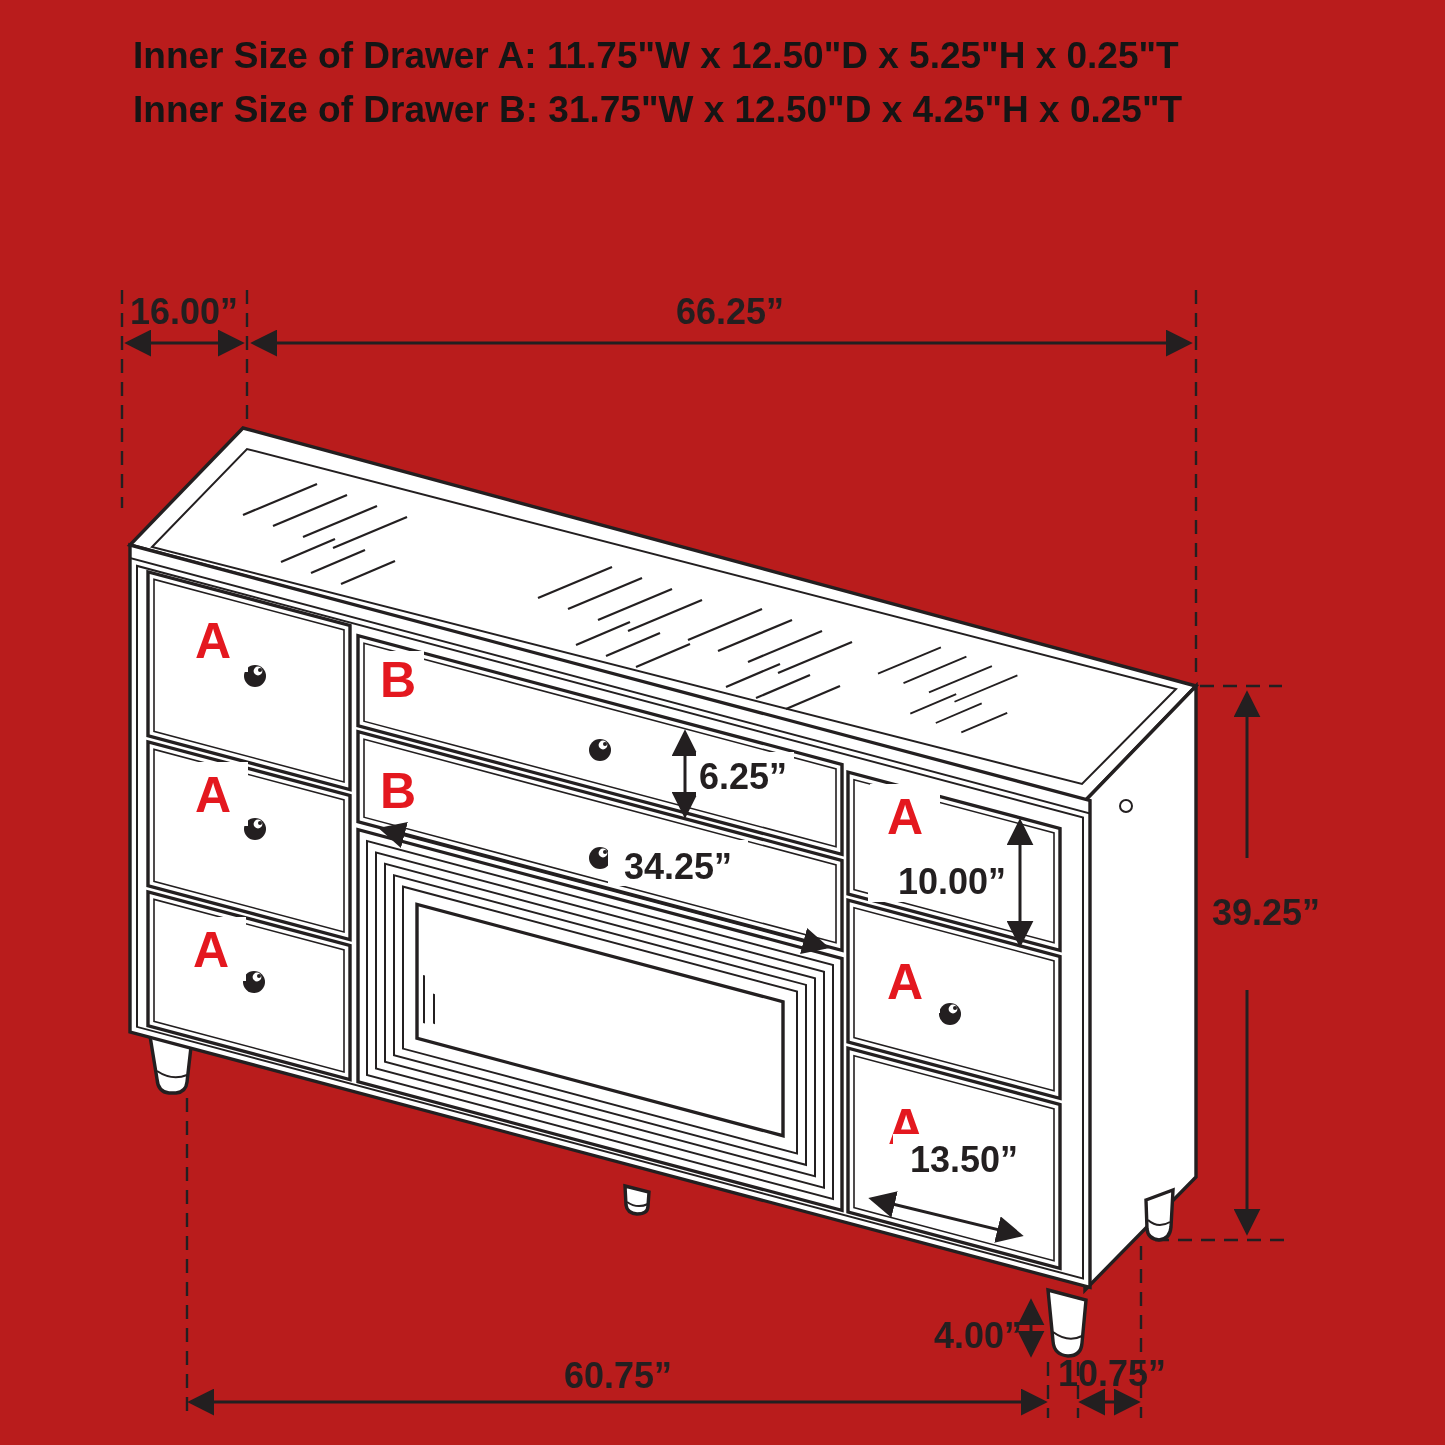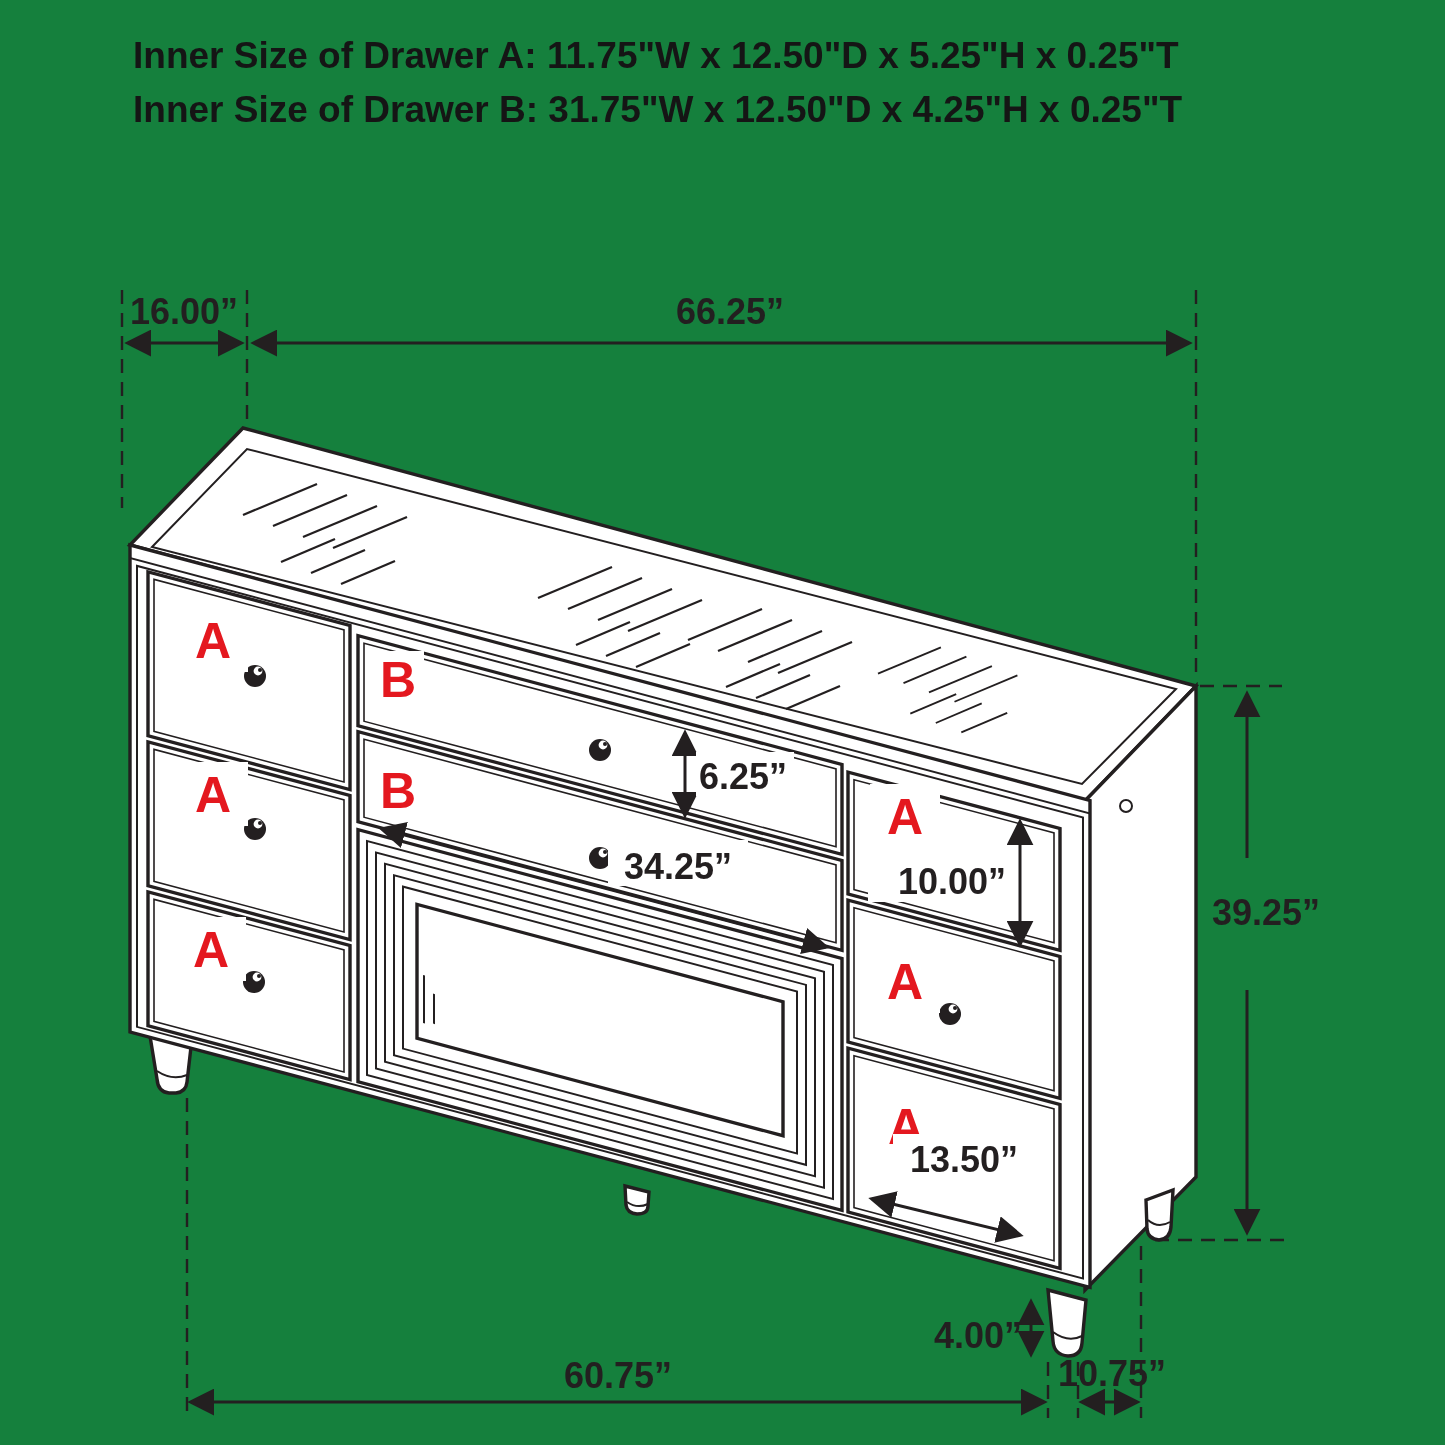--- a/index.html
+++ b/index.html
@@ -1,16 +1,16 @@
 <!DOCTYPE html>
 <html><head>
 <meta charset="utf-8">
 <style>
   html,body{margin:0;padding:0;background:#ffffff;}
-  .stage{position:relative;width:1445px;height:1445px;background:#15803d;overflow:hidden;}
+  .stage{position:relative;width:1445px;height:1445px;background:#b91c1c;overflow:hidden;}
   svg{display:block;}
   .ln   {stroke:#231f20;fill:none;stroke-width:3.4;stroke-linejoin:miter;}
   .lnw  {stroke:#231f20;fill:#ffffff;stroke-width:3.4;stroke-linejoin:miter;}
   .ln2  {stroke:#231f20;fill:none;stroke-width:2;}
   .ln16 {stroke:#231f20;fill:none;stroke-width:1.6;}
   .hatchln{stroke:#231f20;stroke-width:2.2;}
   .dash {stroke:#231f20;stroke-width:2.4;fill:none;stroke-dasharray:14 9;}
   .dim  {stroke:#231f20;stroke-width:3;fill:none;}
   .dimtxt{font-family:"Liberation Sans",sans-serif;font-weight:bold;font-size:36px;fill:#231f20;}
   .lettertxt{font-family:"Liberation Sans",sans-serif;font-weight:bold;font-size:50px;fill:#e4181f;}

